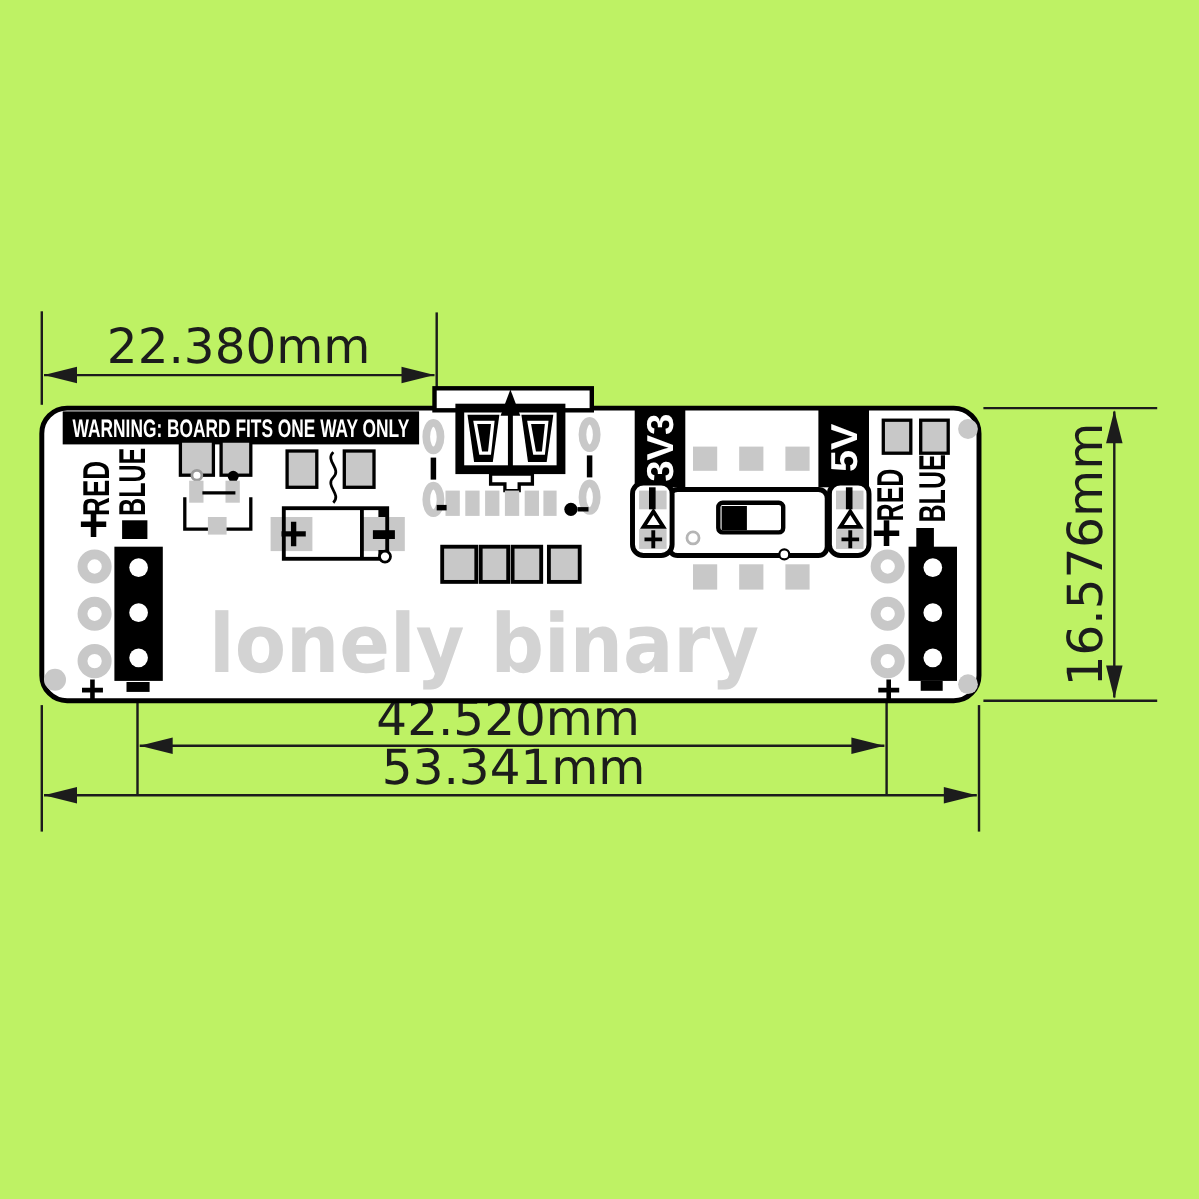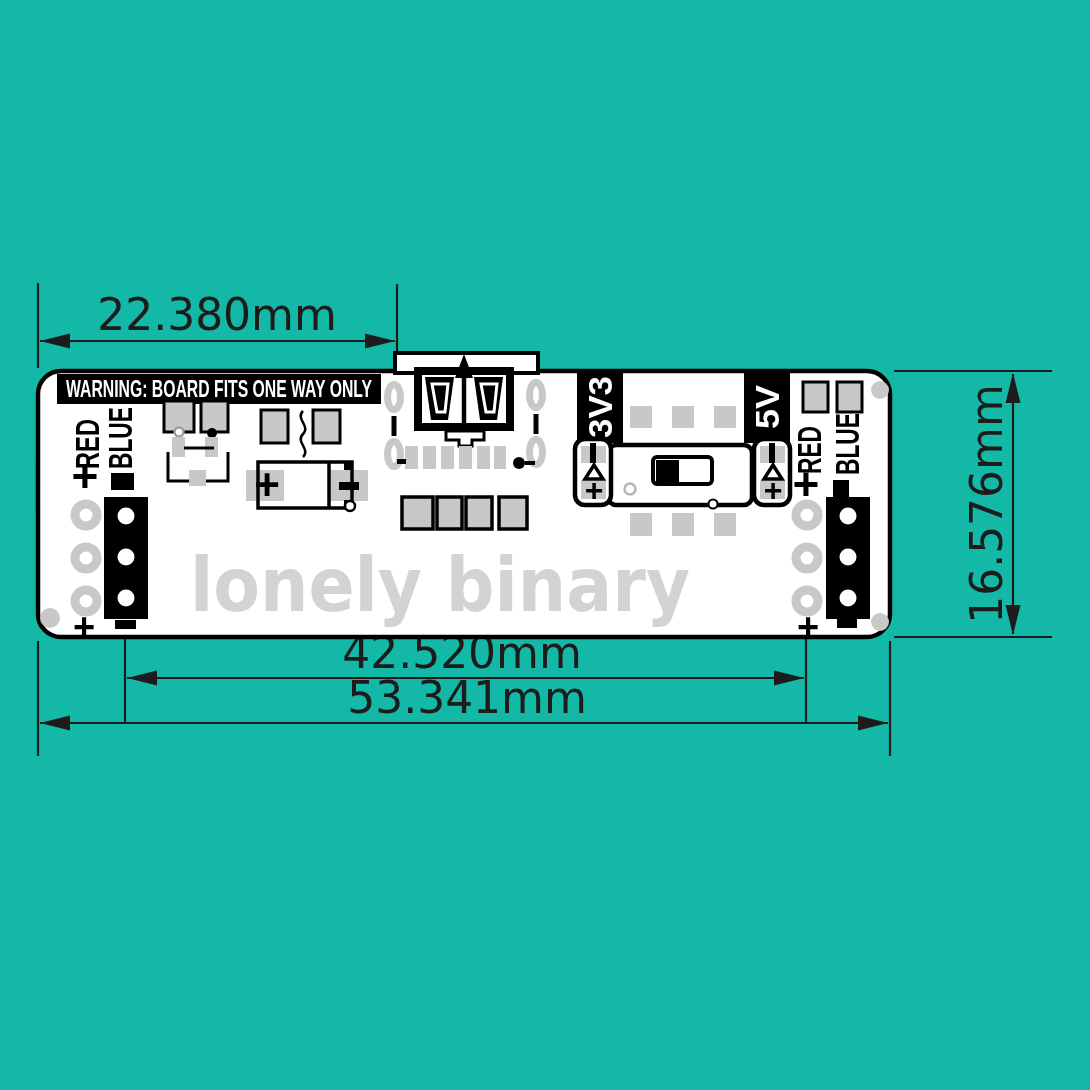--- a/index.html
+++ b/index.html
@@ -1,16 +1,16 @@
 <!DOCTYPE html>
 <html><head>
 <meta charset="utf-8">
 <style>
   html,body{margin:0;padding:0;background:#ffffff;}
-  .stage{width:1090px;height:1090px;position:relative;background:#14b8a6;overflow:hidden;}
+  .stage{width:1090px;height:1090px;position:relative;background:#bef264;overflow:hidden;}
   svg{display:block;}
   text{font-family:"Liberation Sans","DejaVu Sans",sans-serif;}
   .dim-text{font-size:44px;fill:#1c1c1c;font-family:"DejaVu Sans","Liberation Sans",sans-serif;}
   .silk-label{font-weight:bold;fill:#000;}
   .silk-white{font-weight:bold;fill:#fff;}
   .plus{font-weight:bold;fill:#000;}
   .watermark{font-weight:bold;fill:#d3d3d3;font-family:"DejaVu Sans","Liberation Sans",sans-serif;}
   .thin{stroke:#1c1c1c;stroke-width:2.2;fill:none;}
   .arrow{fill:#1c1c1c;stroke:none;}
   .outline{stroke:#000;fill:none;}

